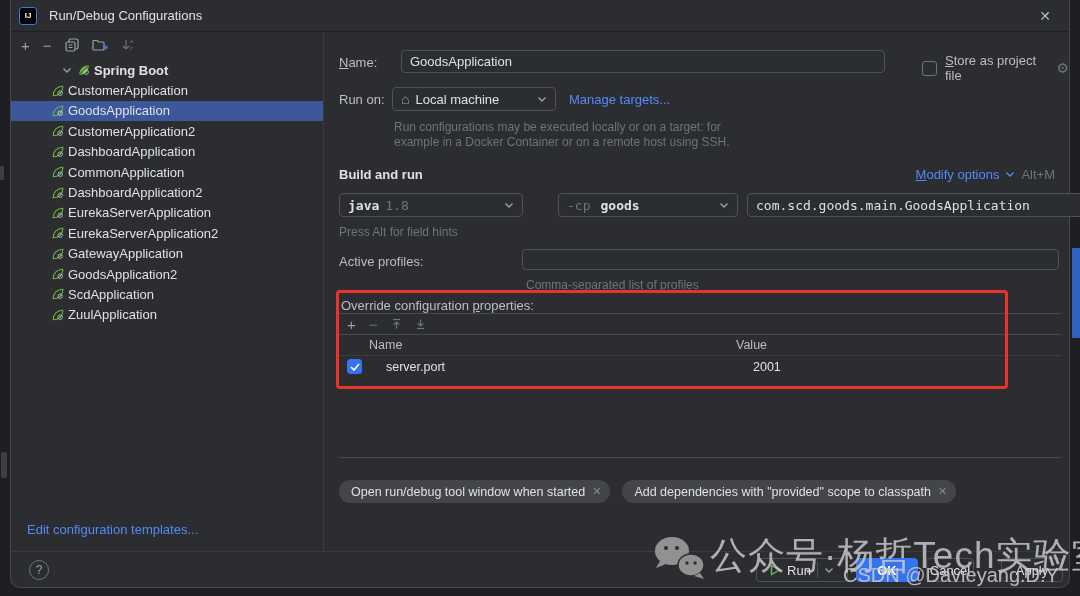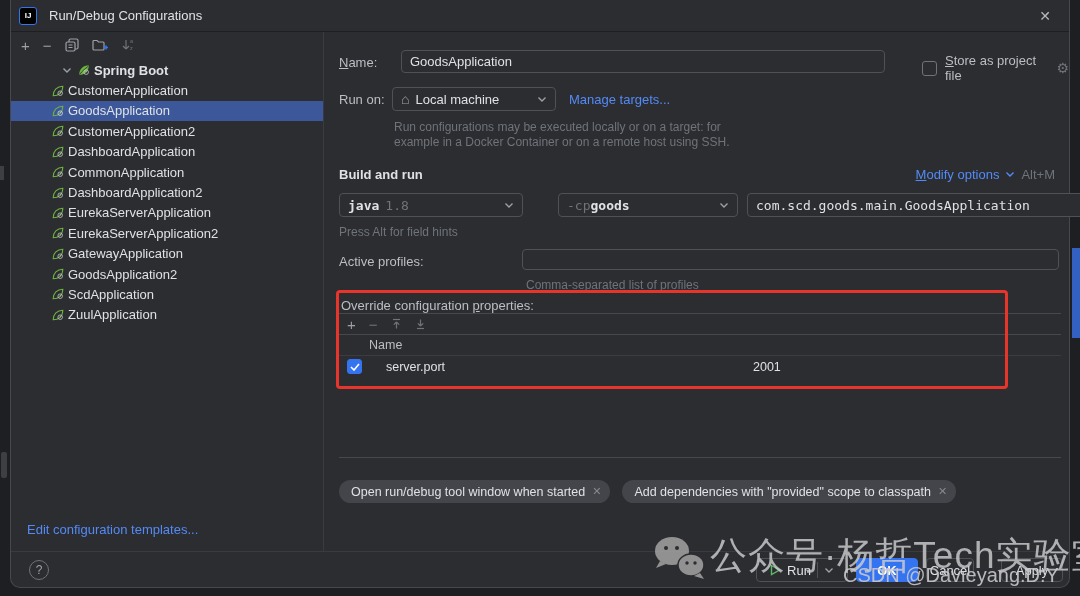--- a/index.html
+++ b/index.html
@@ -315,21 +315,21 @@
         <span style="font-weight:bold;">java</span>
         <span class="dim" style="margin-left:6px;">1.8</span>
         <span class="cv">
           <svg width="10" height="7" viewBox="0 0 10 7">
               <path d="M1.5 1.5 5 5 8.5 1.5" stroke="#9da0a8" stroke-width="1.4" fill="none"></path>
             </svg>
         </span>
       </div>
       <div class="abs combo mono" style="left:233px; top:161px; width:180px;">
         <span class="dim">-cp</span>
-        <span style="margin-left:0; font-weight:bold;">goods</span>
+        <span style="margin-left:10px; font-weight:bold;">goods</span>
         <span class="cv">
           <svg width="10" height="7" viewBox="0 0 10 7">
               <path d="M1.5 1.5 5 5 8.5 1.5" stroke="#9da0a8" stroke-width="1.4" fill="none"></path>
             </svg>
         </span>
       </div>
       <div class="abs combo mono" style="left:422px; top:161px; width:376px;">
         <span>com.scd.goods.main.GoodsApplication</span>
         <span class="cv">
           <svg width="13" height="13" viewBox="0 0 13 13">
@@ -358,20 +358,21 @@
           </span>
           <span class="tico dim">
             <svg width="11" height="12" viewBox="0 0 11 12">
                 <path d="M2 10.5h7" stroke="#6f737a" stroke-width="1.2"></path>
                 <path d="M5.5 1.5V8M5.5 8 2.8 5.3M5.5 8l2.7-2.7" stroke="#6f737a" stroke-width="1.2" fill="none"></path>
               </svg>
           </span>
         </div>
         <div class="phead">
           <span class="pcol-name">Name</span>
+          <span class="pcol-val">Value</span>
         </div>
         <div class="prow">
           <span class="prow-cb">
             <span class="cbx on">
               <svg width="10" height="8" viewBox="0 0 10 8">
                   <path d="M1 4 4 7 9 1" stroke="#fff" stroke-width="1.6" fill="none"></path>
                 </svg>
             </span>
           </span>
           <span class="prow-name">server.port</span>

